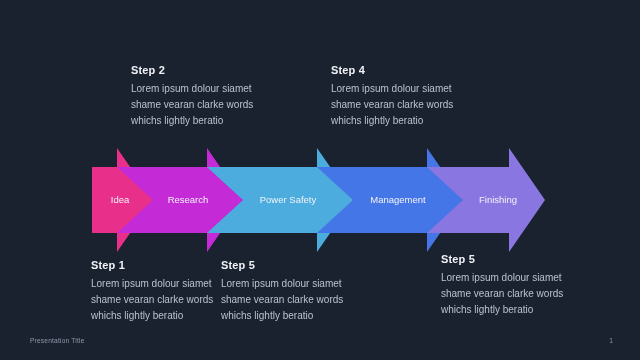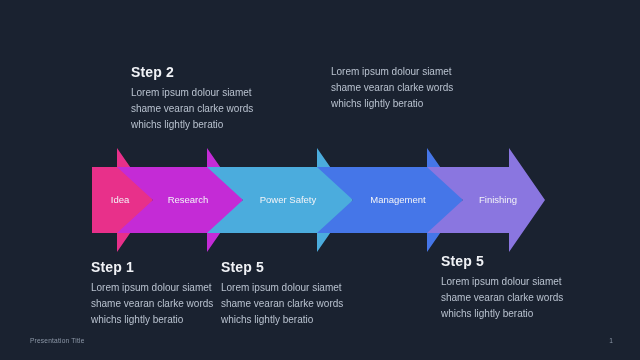--- a/index.html
+++ b/index.html
@@ -32,21 +32,21 @@
     dominant-baseline:middle;
   }
 
   
   .callout {
     position:absolute;
     width:150px;
   }
   .callout-title {
     color:#f0f2f6;
-    font-size:14px;
+    font-size:11px;
     font-weight:bold;
     letter-spacing:.15px;
     margin-bottom:5px;
     white-space:nowrap;
   }
   .callout-body {
     color:#b9c2cf;
     font-size:10px;
     line-height:1.62;
   }
@@ -113,20 +113,21 @@
   <div class="callout" id="callout-step-2">
     <div class="callout-title">Step 2</div>
     <div class="callout-body">
       <div>Lorem ipsum dolour siamet</div>
       <div>shame vearan clarke words</div>
       <div>whichs lightly beratio</div>
     </div>
   </div>
 
   <div class="callout" id="callout-step-4">
+    <div class="callout-title">Step 4</div>
     <div class="callout-body">
       <div>Lorem ipsum dolour siamet</div>
       <div>shame vearan clarke words</div>
       <div>whichs lightly beratio</div>
     </div>
   </div>
 
   <div class="callout" id="callout-step-1">
     <div class="callout-title">Step 1</div>
     <div class="callout-body">

